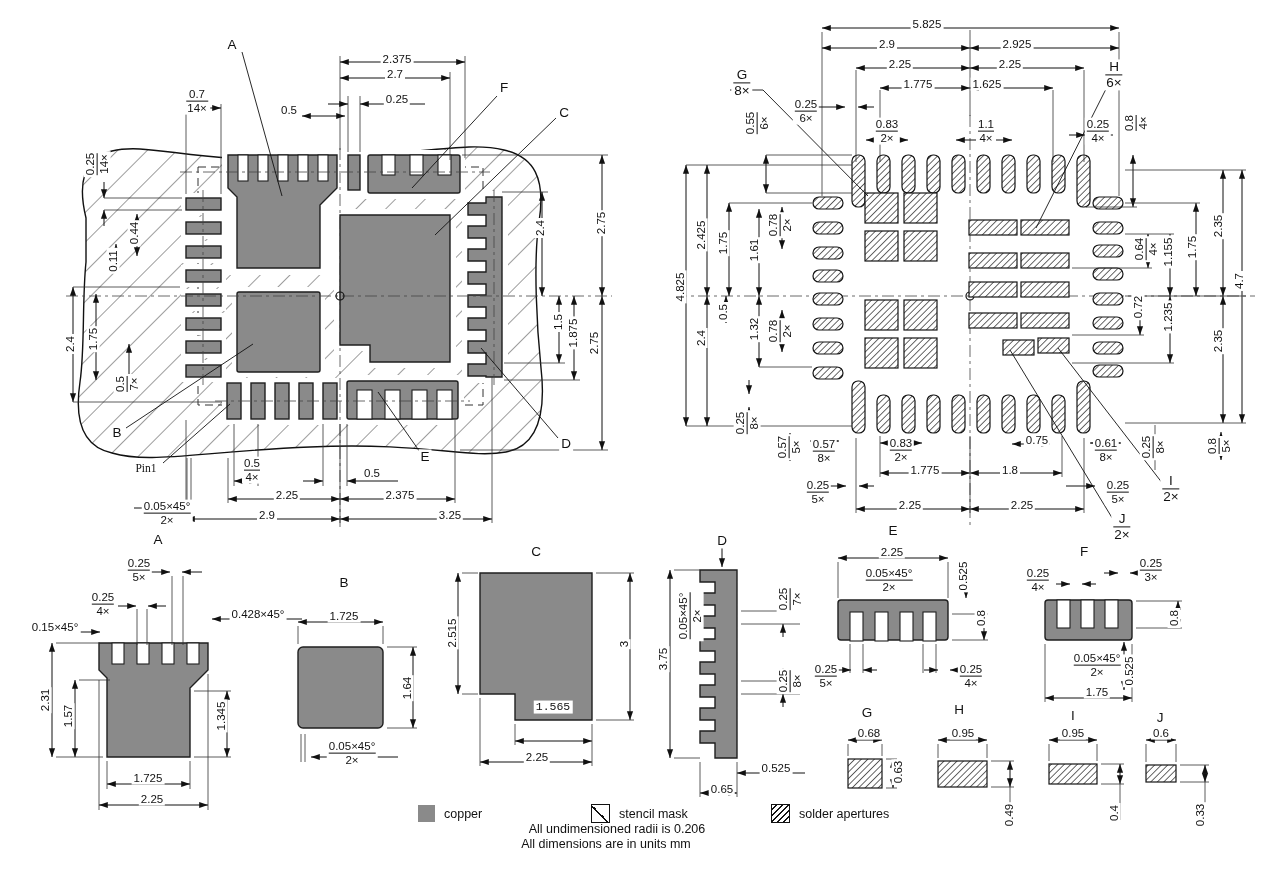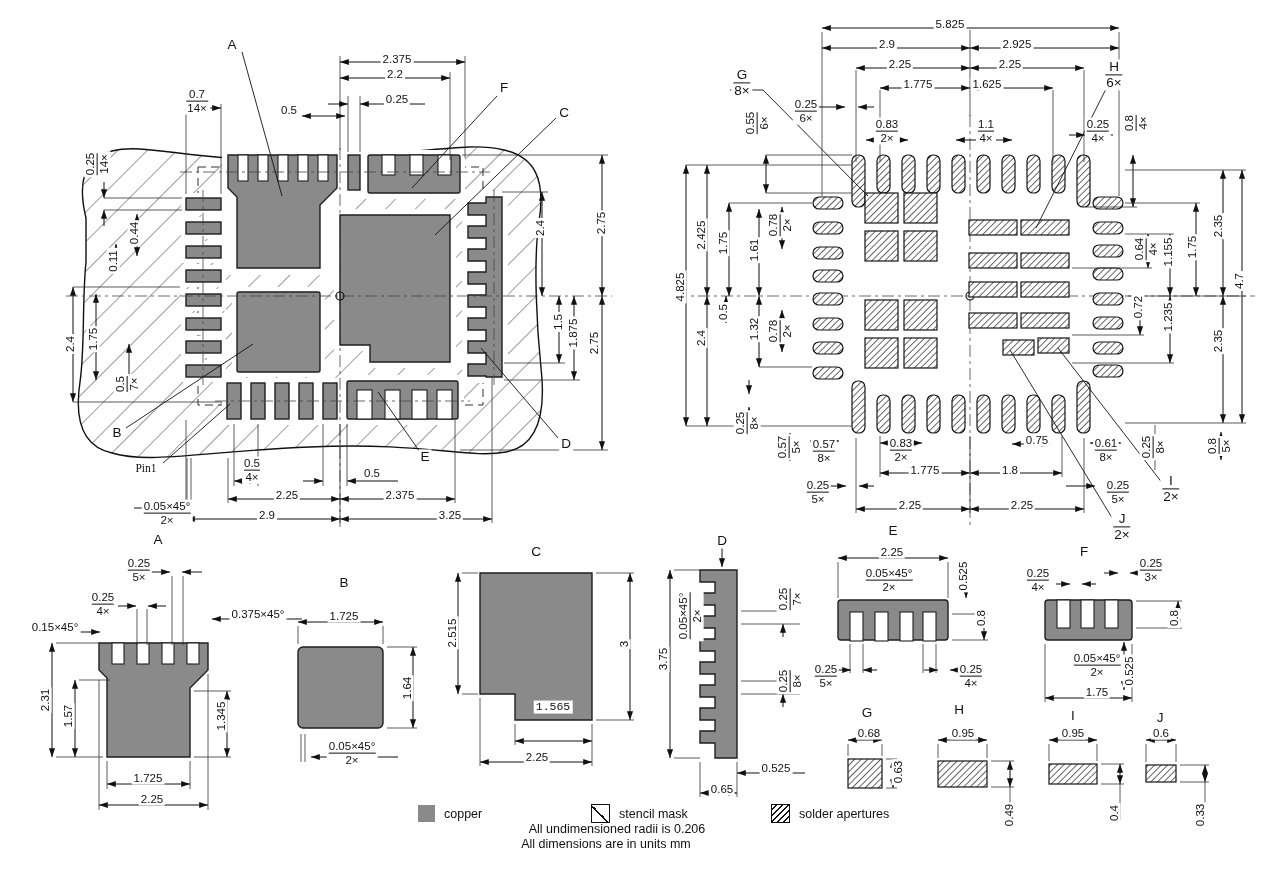--- a/index.html
+++ b/index.html
@@ -487,21 +487,21 @@
         <line class="ext" x1="1176" y1="744" x2="1176" y2="762"></line>
     <line class="ext" x1="1180" y1="765" x2="1209" y2="765"></line>
         <line class="ext" x1="1180" y1="782" x2="1209" y2="782"></line>
     <line class="ext" x1="1205" y1="782" x2="1205" y2="820"></line>
   </g>
 </svg>
 
 <div id="labels">
       <div class="lbl big" style="left: 232px; top: 45px;"><span>A</span></div>
       <div class="lbl" style="left: 397px; top: 59px;"><span>2.375</span></div>
-      <div class="lbl" style="left: 395px; top: 74px;"><span>2.2</span></div>
+      <div class="lbl" style="left: 395px; top: 74px;"><span>2.7</span></div>
       <div class="lbl big" style="left: 504px; top: 88px;"><span>F</span></div>
       <div class="lbl" style="left: 397px; top: 99px;"><span>0.25</span></div>
       <div class="lbl big" style="left: 564px; top: 113px;"><span>C</span></div>
       <div class="lbl" style="left: 289px; top: 110px;"><span>0.5</span></div>
       <div class="lbl" style="left: 197px; top: 101px;"><span>0.7</span><span class="s">14×</span></div>
       <div class="lbl rot" style="left: 97px; top: 164px;"><span>0.25</span><span class="s">14×</span></div>
       <div class="lbl rot" style="left: 134px; top: 233px;"><span>0.44</span></div>
       <div class="lbl rot" style="left: 113px; top: 261px;"><span>0.11</span></div>
       <div class="lbl rot" style="left: 70px; top: 344px;"><span>2.4</span></div>
       <div class="lbl rot" style="left: 93px; top: 339px;"><span>1.75</span></div>
@@ -515,21 +515,21 @@
       <div class="lbl" style="left: 400px; top: 495px;"><span>2.375</span></div>
       <div class="lbl" style="left: 267px; top: 515px;"><span>2.9</span></div>
       <div class="lbl" style="left: 450px; top: 515px;"><span>3.25</span></div>
       <div class="lbl big" style="left: 425px; top: 457px;"><span>E</span></div>
       <div class="lbl big" style="left: 566px; top: 444px;"><span>D</span></div>
       <div class="lbl rot" style="left: 540px; top: 228px;"><span>2.4</span></div>
       <div class="lbl rot" style="left: 601px; top: 223px;"><span>2.75</span></div>
       <div class="lbl rot" style="left: 558px; top: 322px;"><span>1.5</span></div>
       <div class="lbl rot" style="left: 573px; top: 333px;"><span>1.875</span></div>
       <div class="lbl rot" style="left: 594px; top: 343px;"><span>2.75</span></div>
-      <div class="lbl" style="left: 950px; top: 24px;"><span>5.825</span></div>
+      <div class="lbl" style="left: 927px; top: 24px;"><span>5.825</span></div>
       <div class="lbl" style="left: 887px; top: 44px;"><span>2.9</span></div>
       <div class="lbl" style="left: 1017px; top: 44px;"><span>2.925</span></div>
       <div class="lbl" style="left: 900px; top: 64px;"><span>2.25</span></div>
       <div class="lbl" style="left: 1010px; top: 64px;"><span>2.25</span></div>
       <div class="lbl" style="left: 918px; top: 84px;"><span>1.775</span></div>
       <div class="lbl" style="left: 987px; top: 84px;"><span>1.625</span></div>
       <div class="lbl big" style="left: 742px; top: 83px;"><span>G</span><span class="s">8×</span></div>
       <div class="lbl big" style="left: 1114px; top: 75px;"><span>H</span><span class="s">6×</span></div>
       <div class="lbl" style="left: 806px; top: 111px;"><span>0.25</span><span class="s">6×</span></div>
       <div class="lbl rot" style="left: 757px; top: 123px;"><span>0.55</span><span class="s">6×</span></div>
@@ -566,21 +566,21 @@
       <div class="lbl rot" style="left: 1146px; top: 249px;"><span>0.64</span><span class="s">4×</span></div>
       <div class="lbl rot" style="left: 1168px; top: 252px;"><span>1.155</span></div>
       <div class="lbl rot" style="left: 1239px; top: 281px;"><span>4.7</span></div>
       <div class="lbl rot" style="left: 1138px; top: 307px;"><span>0.72</span></div>
       <div class="lbl rot" style="left: 1168px; top: 317px;"><span>1.235</span></div>
       <div class="lbl rot" style="left: 1218px; top: 341px;"><span>2.35</span></div>
       <div class="lbl rot" style="left: 1219px; top: 446px;"><span>0.8</span><span class="s">5×</span></div>
       <div class="lbl big" style="left: 158px; top: 540px;"><span>A</span></div>
       <div class="lbl" style="left: 139px; top: 570px;"><span>0.25</span><span class="s">5×</span></div>
       <div class="lbl" style="left: 103px; top: 604px;"><span>0.25</span><span class="s">4×</span></div>
-      <div class="lbl" style="left: 258px; top: 614px;"><span>0.375×45°</span></div>
+      <div class="lbl" style="left: 258px; top: 614px;"><span>0.428×45°</span></div>
       <div class="lbl" style="left: 55px; top: 627px;"><span>0.15×45°</span></div>
       <div class="lbl rot" style="left: 45px; top: 700px;"><span>2.31</span></div>
       <div class="lbl rot" style="left: 68px; top: 716px;"><span>1.57</span></div>
       <div class="lbl rot" style="left: 221px; top: 716px;"><span>1.345</span></div>
       <div class="lbl" style="left: 148px; top: 778px;"><span>1.725</span></div>
       <div class="lbl" style="left: 152px; top: 799px;"><span>2.25</span></div>
       <div class="lbl big" style="left: 344px; top: 583px;"><span>B</span></div>
       <div class="lbl" style="left: 344px; top: 616px;"><span>1.725</span></div>
       <div class="lbl rot" style="left: 407px; top: 688px;"><span>1.64</span></div>
       <div class="lbl" style="left: 352px; top: 753px;"><span>0.05×45°</span><span class="s">2×</span></div>

